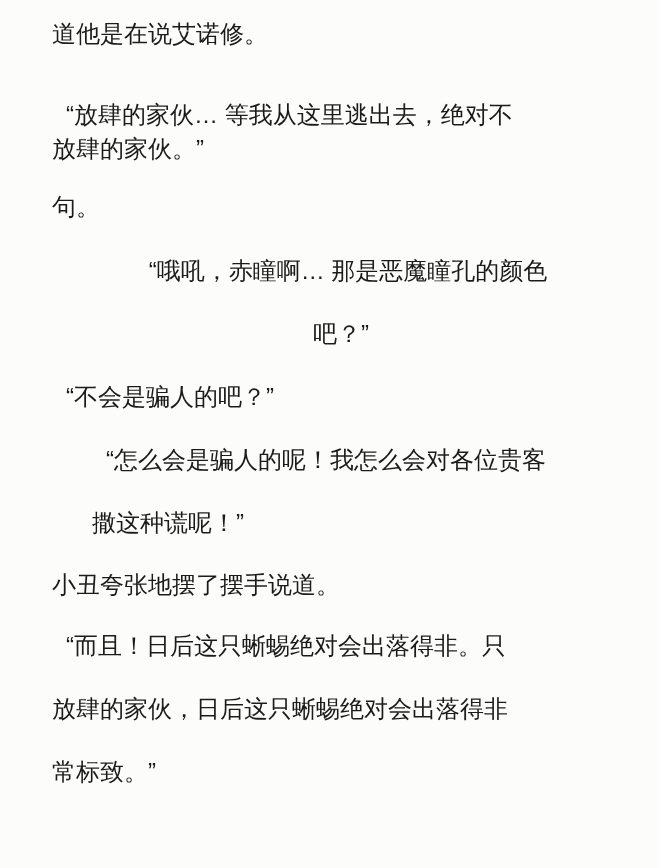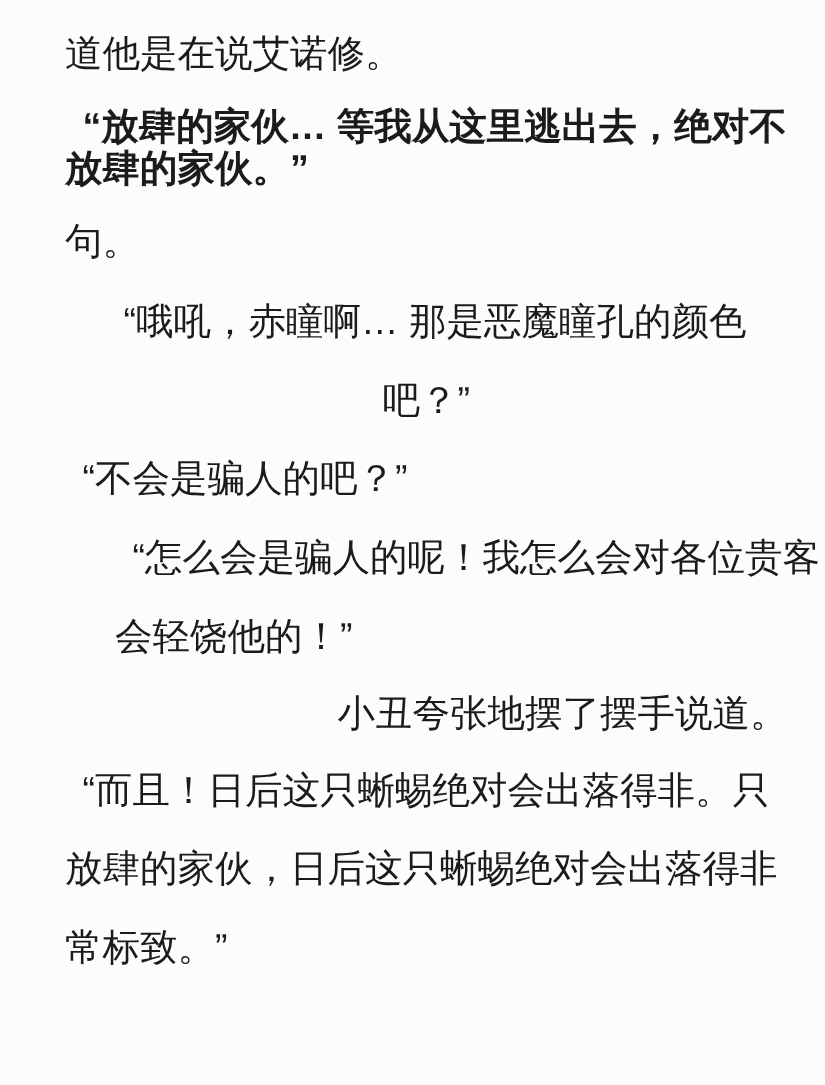--- a/index.html
+++ b/index.html
@@ -10,49 +10,49 @@
     width: 660px;
     height: 868px;
     background: #fcfcfa;
     overflow: hidden;
     font-family: "Liberation Sans", "DejaVu Sans", sans-serif;
   }
   .page {
     box-sizing: border-box;
     width: 660px;
     height: 868px;
-    padding: 12px 30px 0 52px;
+    padding: 2px 30px 0 52px;
     color: #1b1b1b;
-    font-size: 30px;
+    font-size: 24px;
     font-weight: 500;
     overflow: hidden;
   }
   .para {
     margin: 0;
     padding: 0;
   }
   .line {
     display: block;
     line-height: 63px;
     white-space: nowrap;
     letter-spacing: 0px;
   }
   
   .tight .line { line-height: 34px; }
   
   .shorter .line { line-height: 58px; }
   
   .indent { padding-left: 14px; }
 
-  .p2 { margin-top: 10px; font-weight: bold; }
+  .p2 { margin-top: 33px; }
   .p3 { margin-top: 9px; }
   .p4 { margin-top: 1px; text-align: center; }
   .p5 { margin-top: 0; }
   .p6 { margin-top: 0; margin-left: 40px; }
-  .p7 { margin-top: 2px; text-align: right; }
+  .p7 { margin-top: 2px; }
   .p8 { margin-top: 0; }
 </style>
 </head>
 <body style="background: rgb(252, 252, 250);">
 
 <div class="page" style="background: rgb(252, 252, 250); color: rgb(27, 27, 27);">
 
   <p class="para p1">
     <span class="line">道他是在说艾诺修。</span>
   </p>
@@ -70,21 +70,21 @@
     <span class="line indent">“哦吼，赤瞳啊… 那是恶魔瞳孔的颜色</span>
     <span class="line">吧？”</span>
   </p>
 
   <p class="para p5">
     <span class="line indent">“不会是骗人的吧？”</span>
   </p>
 
   <p class="para p6">
     <span class="line indent">“怎么会是骗人的呢！我怎么会对各位贵客</span>
-    <span class="line">会轻饶他的！”</span>
+    <span class="line">撒这种谎呢！”</span>
   </p>
 
   <p class="para p7 shorter">
     <span class="line">小丑夸张地摆了摆手说道。</span>
   </p>
 
   <p class="para p8">
     <span class="line indent">“而且！日后这只蜥蜴绝对会出落得非。只</span>
     <span class="line">放肆的家伙，日后这只蜥蜴绝对会出落得非</span>
     <span class="line">常标致。”</span>

